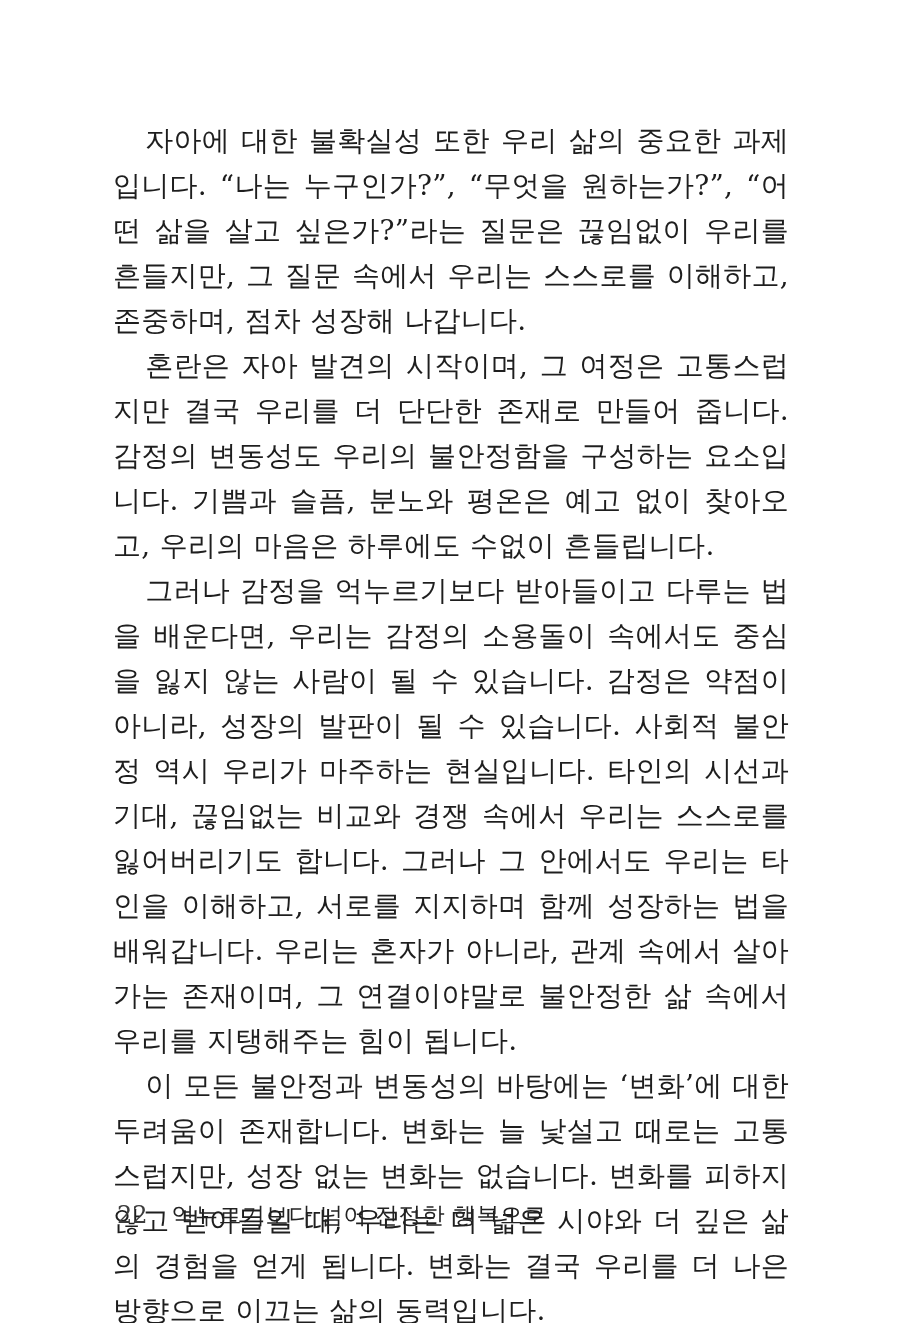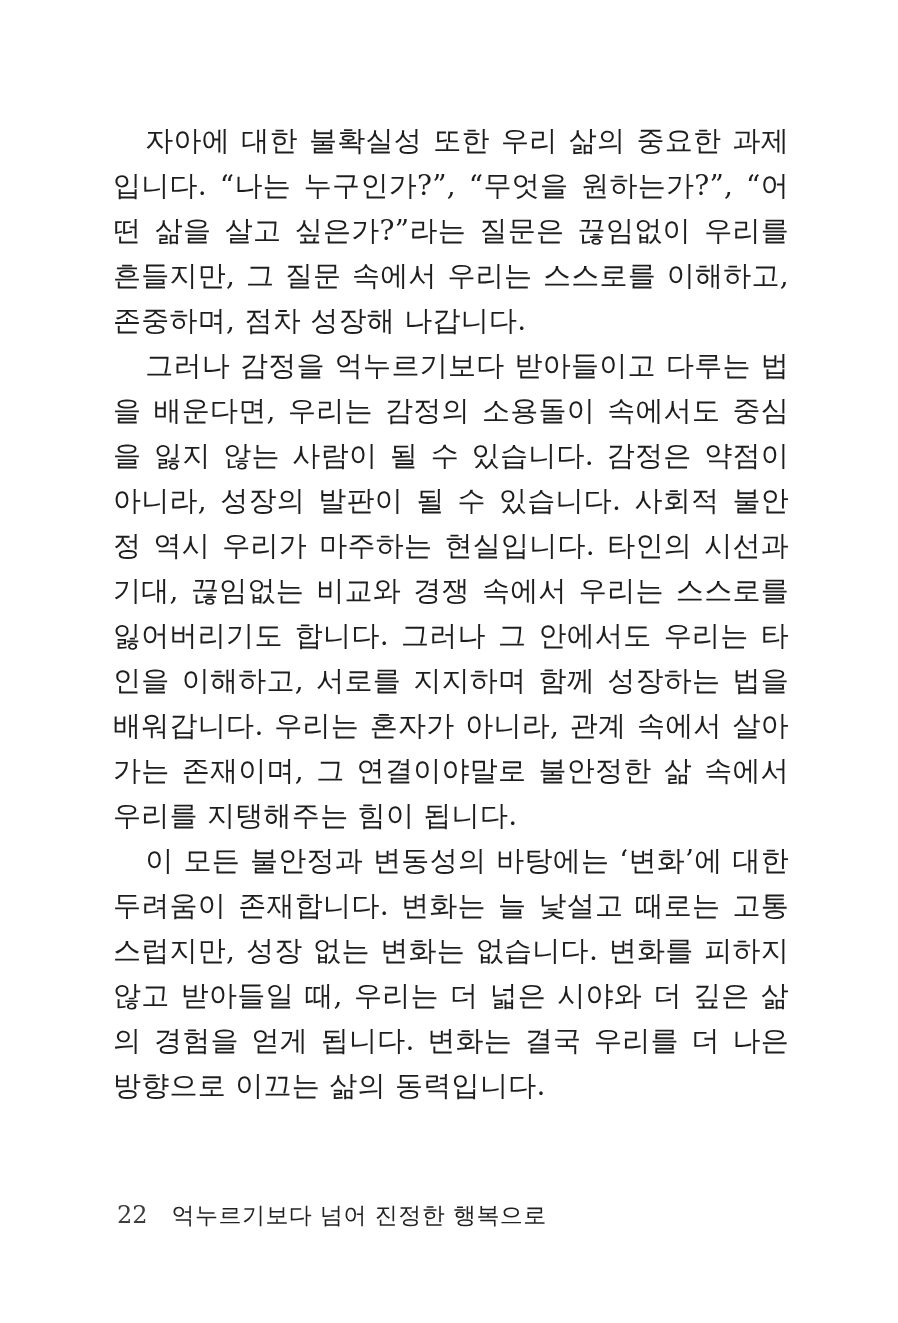--- a/index.html
+++ b/index.html
@@ -52,20 +52,21 @@
     letter-spacing: 0.02em;
   }
 </style>
 </head>
 <body>
 
 <div class="page">
 
   <div class="content">
     <p>자아에 대한 불확실성 또한 우리 삶의 중요한 과제입니다. “나는 누구인가?”, “무엇을 원하는가?”, “어떤 삶을 살고 싶은가?”라는 질문은 끊임없이 우리를 흔들지만, 그 질문 속에서 우리는 스스로를 이해하고, 존중하며, 점차 성장해 나갑니다.</p>
+    <p>혼란은 자아 발견의 시작이며, 그 여정은 고통스럽지만 결국 우리를 더 단단한 존재로 만들어 줍니다. 감정의 변동성도 우리의 불안정함을 구성하는 요소입니다. 기쁨과 슬픔, 분노와 평온은 예고 없이 찾아오고, 우리의 마음은 하루에도 수없이 흔들립니다.</p>
     <p>그러나 감정을 억누르기보다 받아들이고 다루는 법을 배운다면, 우리는 감정의 소용돌이 속에서도 중심을 잃지 않는 사람이 될 수 있습니다. 감정은 약점이 아니라, 성장의 발판이 될 수 있습니다. 사회적 불안정 역시 우리가 마주하는 현실입니다. 타인의 시선과 기대, 끊임없는 비교와 경쟁 속에서 우리는 스스로를 잃어버리기도 합니다. 그러나 그 안에서도 우리는 타인을 이해하고, 서로를 지지하며 함께 성장하는 법을 배워갑니다. 우리는 혼자가 아니라, 관계 속에서 살아가는 존재이며, 그 연결이야말로 불안정한 삶 속에서 우리를 지탱해주는 힘이 됩니다.</p>
     <p>이 모든 불안정과 변동성의 바탕에는 ‘변화’에 대한 두려움이 존재합니다. 변화는 늘 낯설고 때로는 고통스럽지만, 성장 없는 변화는 없습니다. 변화를 피하지 않고 받아들일 때, 우리는 더 넓은 시야와 더 깊은 삶의 경험을 얻게 됩니다. 변화는 결국 우리를 더 나은 방향으로 이끄는 삶의 동력입니다.</p>
 
   </div>
 
   <div class="footer">
     <span class="page-num">22</span>
     <span class="running-title">억누르기보다 넘어 진정한 행복으로</span>
   </div>
 

